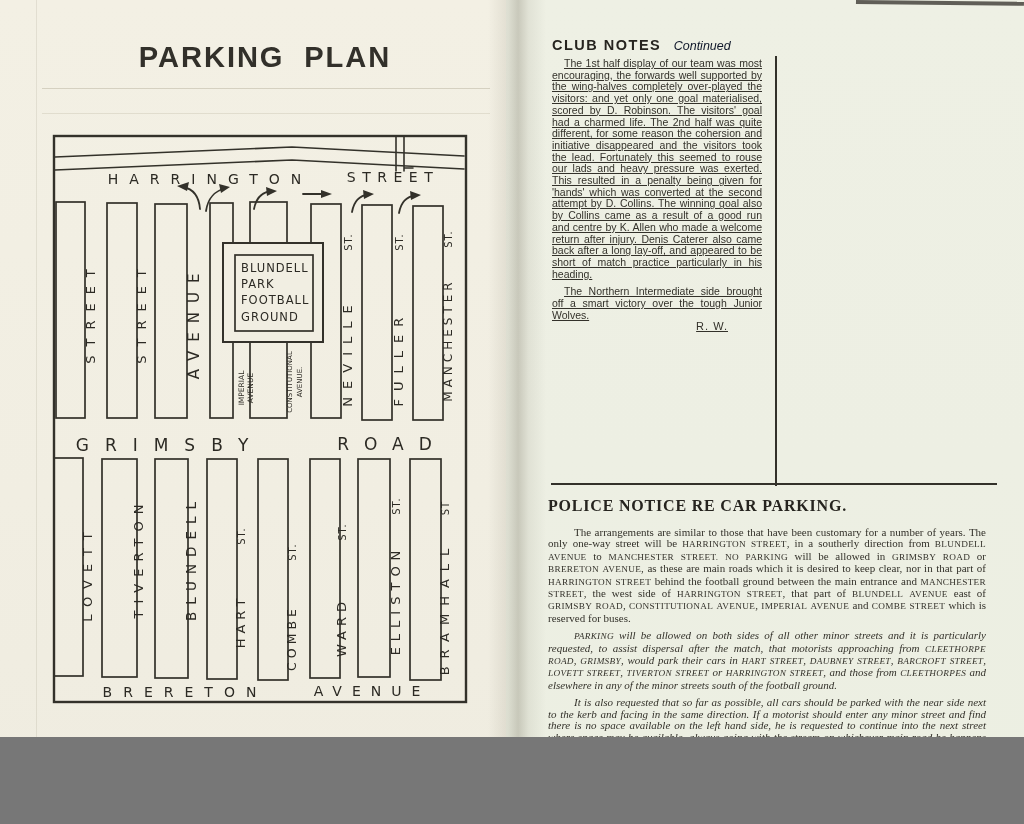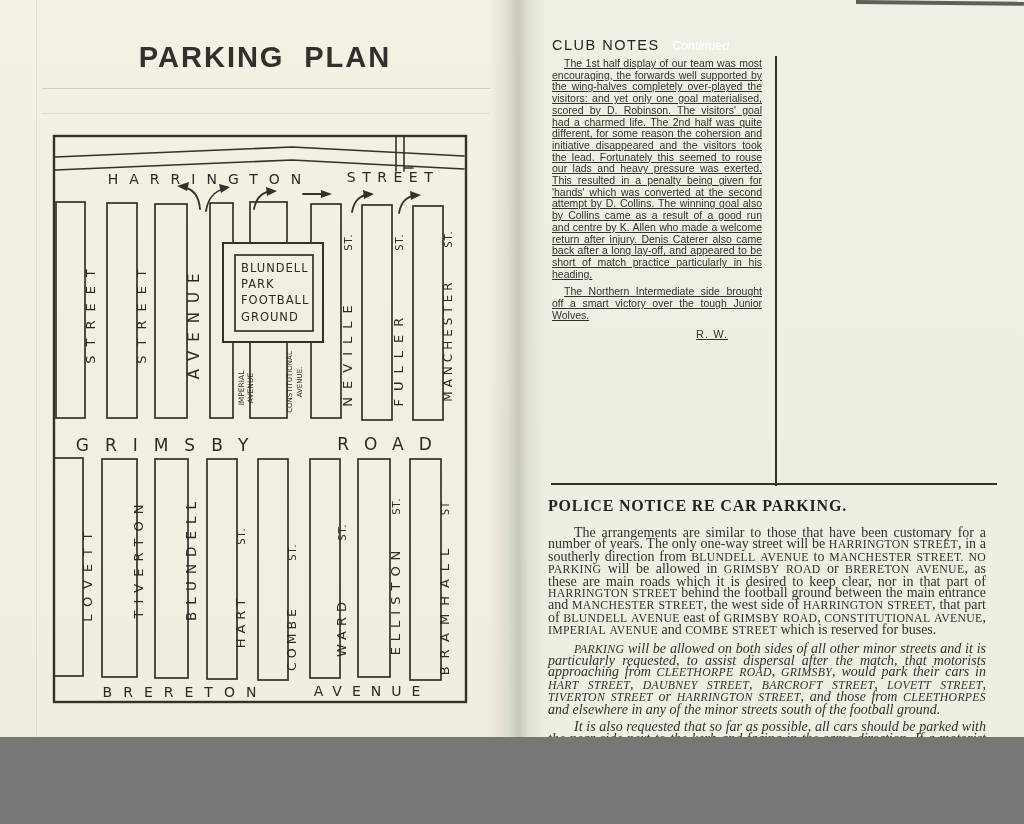--- a/index.html
+++ b/index.html
@@ -17,34 +17,34 @@
     transform:rotate(.6deg);transform-origin:left top;opacity:.8;}
   .margin-crease{position:absolute;left:36px;top:0;width:1px;height:824px;background:rgba(110,100,70,.12);}
   .ghost-line{position:absolute;background:rgba(110,100,70,.22);height:1px;}
   
   .plan-title{position:absolute;left:40px;top:40px;width:450px;text-align:center;
     font-weight:bold;font-size:30px;letter-spacing:2px;word-spacing:10px;color:#32302a;
     transform:scaleX(.97);}
   svg text{font-family:"DejaVu Sans",sans-serif;fill:#2c2a24;}
   
   .club-header{position:absolute;left:552px;top:36px;white-space:nowrap;}
-  .club-header .h{font-weight:normal;font-size:14.5px;letter-spacing:1.5px;color:#26241f;}
-  .club-header .c{font-style:italic;font-size:12.5px;margin-left:8px;color:#ffffff;}
+  .club-header .h{font-weight:bold;font-size:14.5px;letter-spacing:1.5px;color:#26241f;}
+  .club-header .c{font-style:italic;font-size:12.5px;margin-left:8px;color:#0f172a;}
   .club-col{position:absolute;left:552px;top:58px;width:210px;
     font-size:10.5px;line-height:11.7px;text-align:justify;color:#33312a;text-decoration:underline;}
   .club-col p{margin:0;text-indent:12px;}
   .club-col p + p{margin-top:6px;}
-  .club-sig{margin-top:8px;text-align:right;padding-right:34px;font-size:11px;letter-spacing:1px;}
+  .club-sig{margin-top:0;text-align:right;padding-right:34px;font-size:11px;letter-spacing:1px;}
   .v-divider{position:absolute;left:775px;top:56px;width:1.6px;height:430px;background:#33312a;}
   .h-divider{position:absolute;left:551px;top:483px;width:446px;height:2.2px;background:#33312a;}
   
   .police-heading{position:absolute;left:548px;top:497px;width:440px;
     font-family:"Liberation Serif",serif;font-weight:bold;font-size:16px;letter-spacing:.8px;color:#26241f;}
   .police-col{position:absolute;left:548px;top:527px;width:438px;
-    font-family:"Liberation Serif",serif;font-size:14px;line-height:11.4px;
+    font-family:"Liberation Serif",serif;font-size:11px;line-height:11.4px;
     text-align:justify;color:#33312a;}
   .police-col p{margin:0;text-indent:26px;}
   .police-col p + p{margin-top:6px;font-style:italic;}
   .police-col .sc{font-size:.84em;letter-spacing:.3px;}
 </style>
 </head>
 <body>
 
 <div id="screen">
 

